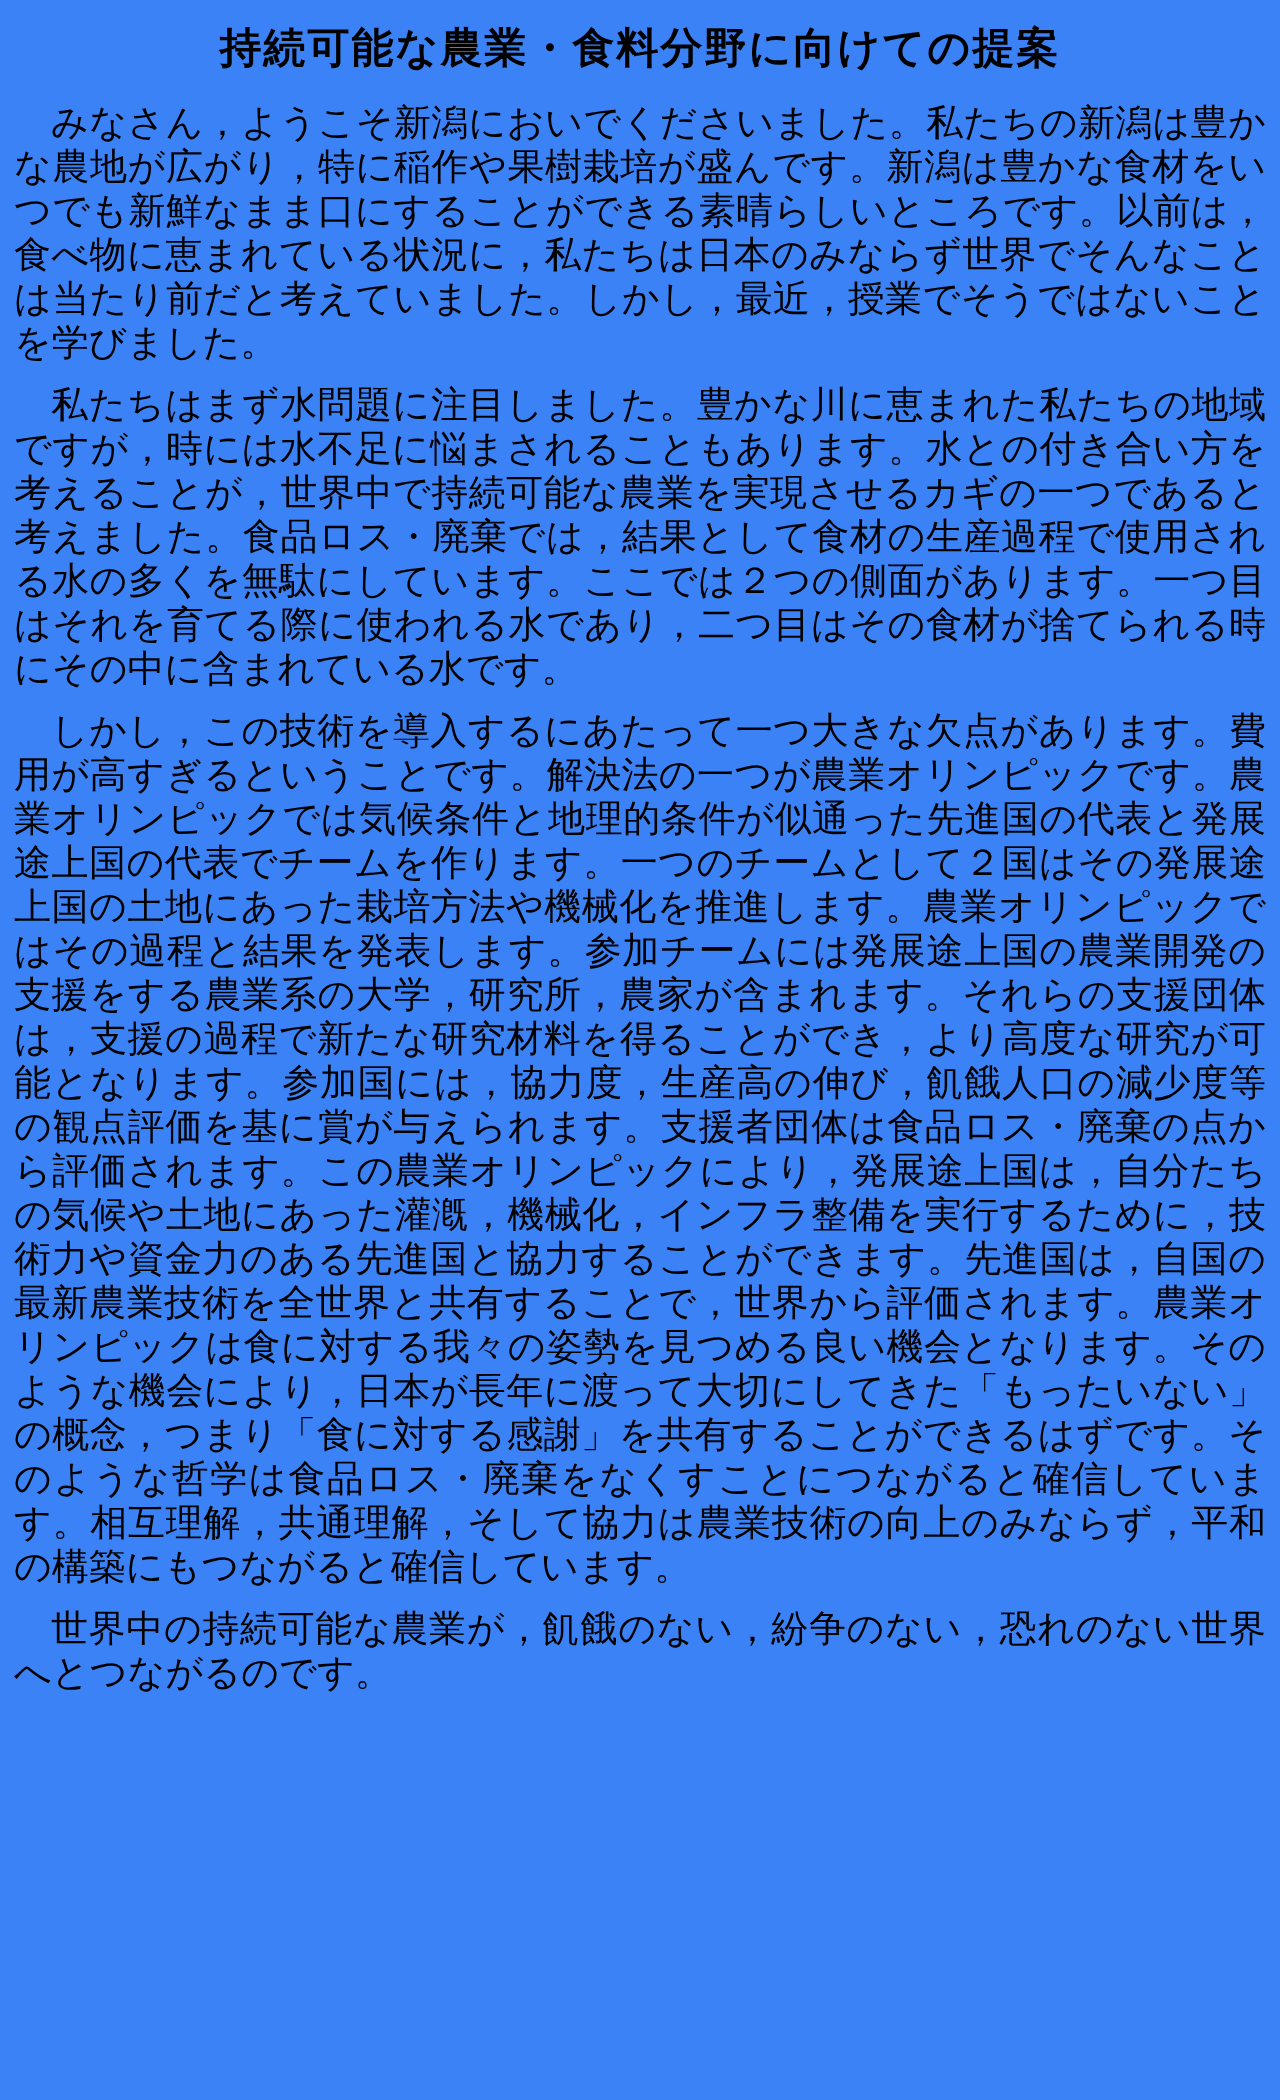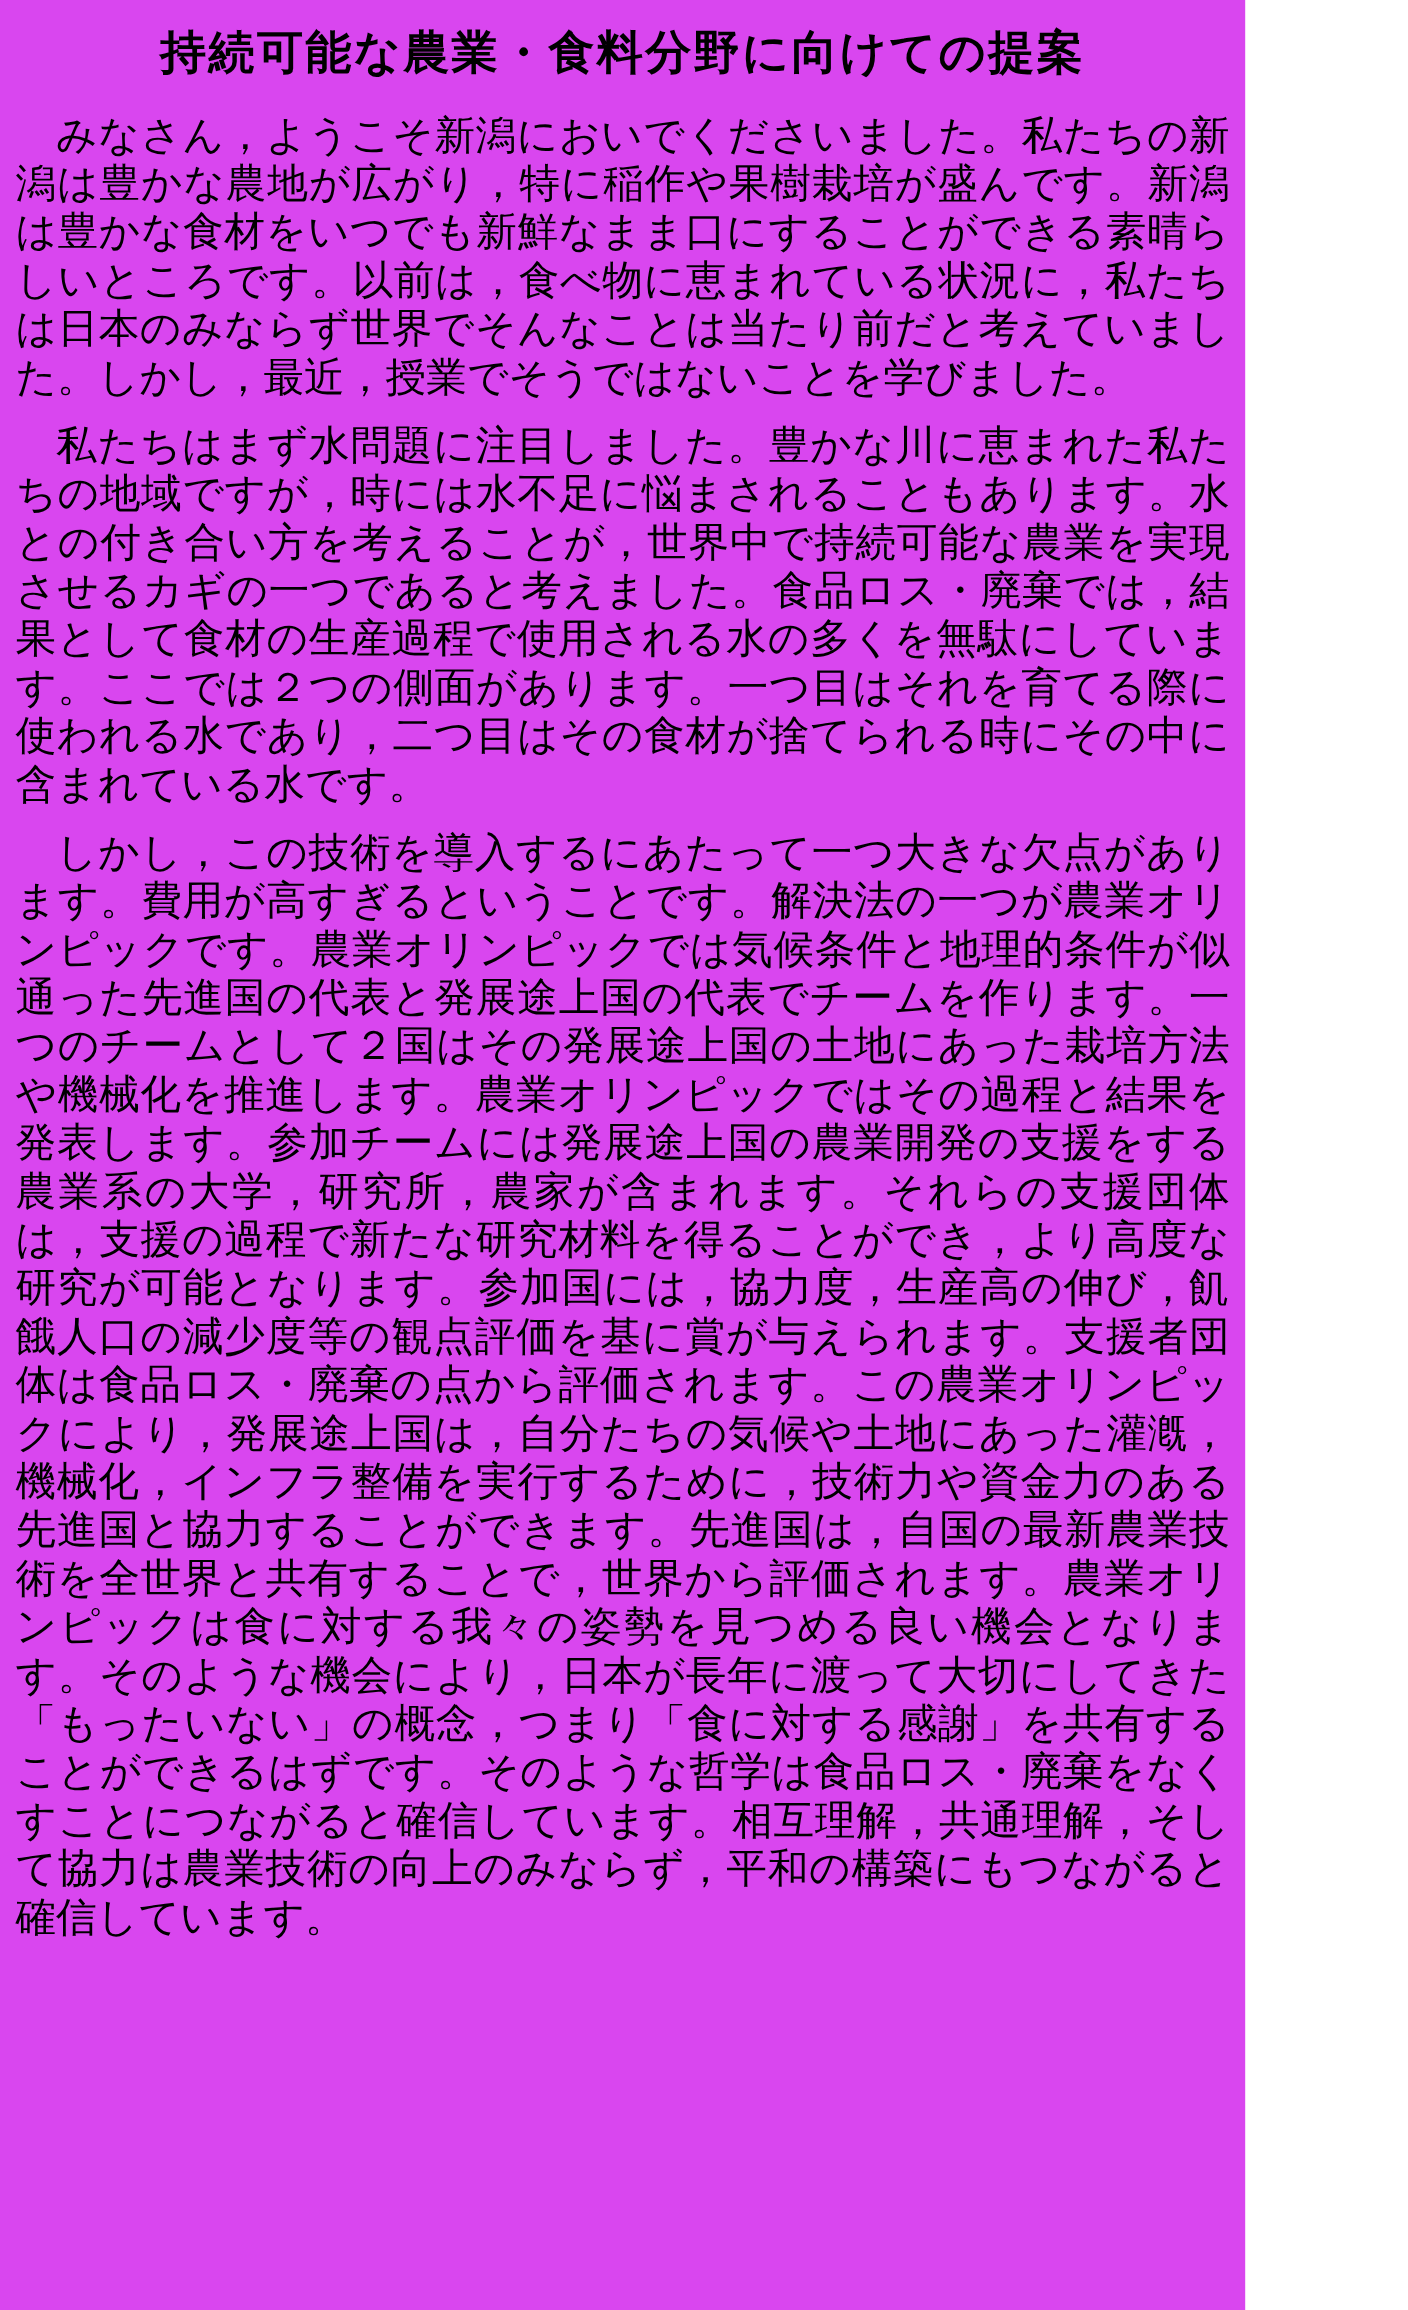--- a/index.html
+++ b/index.html
@@ -1,25 +1,25 @@
 <!DOCTYPE html>
 <html lang="ja"><head>
 <meta charset="utf-8">
 <style>
   html, body {
     margin: 0;
     padding: 0;
     background: #ffffff;
   }
   .page {
-    width: 1132px;
+    width: 1280px;
     height: 2100px;
     box-sizing: border-box;
     padding: 16px 14px 0 14px;
-    background: #d946ef;
+    background: #3b82f6;
     color: #000000;
     font-family: "Liberation Sans", "DejaVu Sans", sans-serif;
     overflow: hidden;
   }
   h1.doc-title {
     font-size: 42px;
     font-weight: 600;
     text-align: center;
     margin: 6px 0 26px 0;
     letter-spacing: 2px;
@@ -42,14 +42,15 @@
   <h1 class="doc-title">持続可能な農業・食料分野に向けての提案</h1>
 
   <p class="doc-para">みなさん，ようこそ新潟においでくださいました。私たちの新潟は豊かな農地が広がり，特に稲作や果樹栽培が盛んです。新潟は豊かな食材をいつでも新鮮なまま口にすることができる素晴らしいところです。以前は，食べ物に恵まれている状況に，私たちは日本のみならず世界でそんなことは当たり前だと考えていました。しかし，最近，授業でそうではないことを学びました。</p>
 
 
   <p class="doc-para">私たちはまず水問題に注目しました。豊かな川に恵まれた私たちの地域ですが，時には水不足に悩まされることもあります。水との付き合い方を考えることが，世界中で持続可能な農業を実現させるカギの一つであると考えました。食品ロス・廃棄では，結果として食材の生産過程で使用される水の多くを無駄にしています。ここでは２つの側面があります。一つ目はそれを育てる際に使われる水であり，二つ目はその食材が捨てられる時にその中に含まれている水です。</p>
 
 
   <p class="doc-para">しかし，この技術を導入するにあたって一つ大きな欠点があります。費用が高すぎるということです。解決法の一つが農業オリンピックです。農業オリンピックでは気候条件と地理的条件が似通った先進国の代表と発展途上国の代表でチームを作ります。一つのチームとして２国はその発展途上国の土地にあった栽培方法や機械化を推進します。農業オリンピックではその過程と結果を発表します。参加チームには発展途上国の農業開発の支援をする農業系の大学，研究所，農家が含まれます。それらの支援団体は，支援の過程で新たな研究材料を得ることができ，より高度な研究が可能となります。参加国には，協力度，生産高の伸び，飢餓人口の減少度等の観点評価を基に賞が与えられます。支援者団体は食品ロス・廃棄の点から評価されます。この農業オリンピックにより，発展途上国は，自分たちの気候や土地にあった灌漑，機械化，インフラ整備を実行するために，技術力や資金力のある先進国と協力することができます。先進国は，自国の最新農業技術を全世界と共有することで，世界から評価されます。農業オリンピックは食に対する我々の姿勢を見つめる良い機会となります。そのような機会により，日本が長年に渡って大切にしてきた「もったいない」の概念，つまり「食に対する感謝」を共有することができるはずです。そのような哲学は食品ロス・廃棄をなくすことにつながると確信しています。相互理解，共通理解，そして協力は農業技術の向上のみならず，平和の構築にもつながると確信しています。</p>
 
+  <p class="doc-para">世界中の持続可能な農業が，飢餓のない，紛争のない，恐れのない世界へとつながるのです。</p>
 
 </div>
 
 </body></html>

